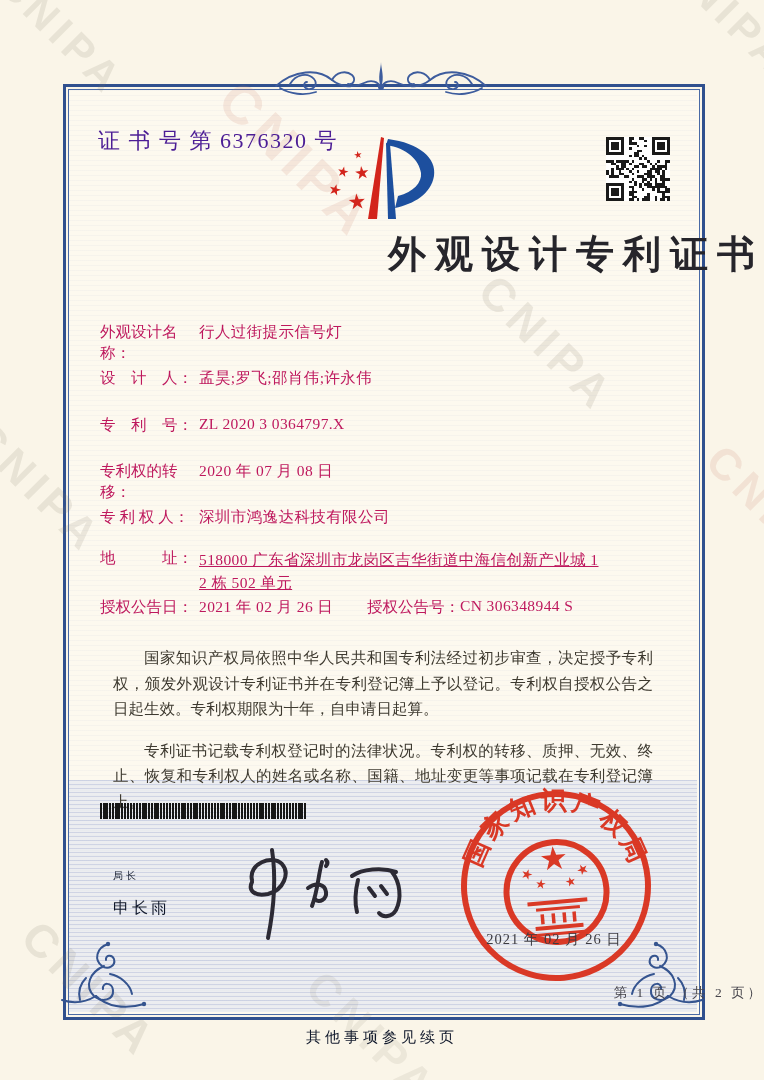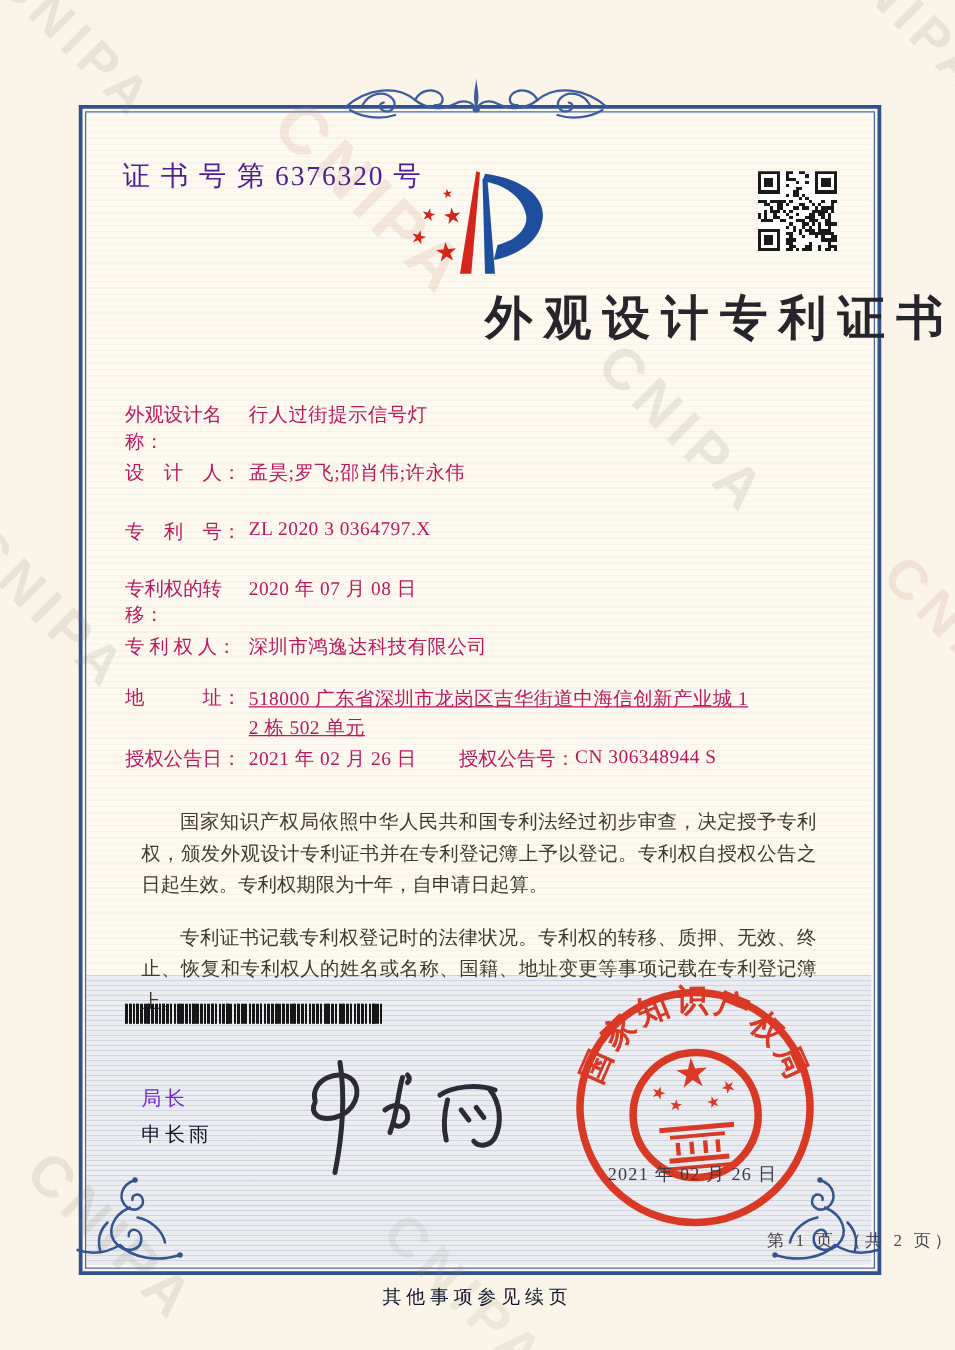--- a/index.html
+++ b/index.html
@@ -45,21 +45,21 @@
   .pair2{position:absolute;left:264px;top:0;white-space:nowrap;text-align:right;}
   .pair2 .lbl{width:96px;}
   .paragraphs{position:absolute;left:97px;top:629px;width:572px;font-size:15.5px;line-height:25.5px;
               color:#3e3a30;text-align:justify;}
   .paragraphs p{margin:16px;text-indent:2em;}
   .barcode{position:absolute;left:100px;top:803px;width:206px;height:16px;
       background-image:
         repeating-linear-gradient(90deg,#161616 0 2px,transparent 2px 3px),
         repeating-linear-gradient(90deg,#161616 0 1px,transparent 1px 9px),
         repeating-linear-gradient(90deg,transparent 0 4px,#161616 4px 6px,transparent 6px 13px);}
-  .signer-title{position:absolute;left:113px;top:869px;font-size:16px;letter-spacing:3px;color:#6d28d9;}
+  .signer-title{position:absolute;left:113px;top:869px;font-size:10px;letter-spacing:3px;color:#0f172a;}
   .signer-name{position:absolute;left:113px;top:898px;font-size:16px;letter-spacing:3px;color:#0f172a;text-align:right;}
   .signature{position:absolute;left:222px;top:846px;}
   .seal{position:absolute;left:456px;top:786px;opacity:.93;}
   .seal-date{position:absolute;left:470px;top:930px;width:168px;text-align:center;font-size:14.5px;
              letter-spacing:1px;color:#3c3b41;}
   .page-info{position:absolute;left:0;right:0;top:984px;text-align:right;font-size:13.5px;
              letter-spacing:3px;color:#46454c;}
   .cont-note{position:absolute;left:0;right:0;top:1028px;text-align:center;font-size:15px;
              letter-spacing:4px;color:#0f172a;}
 </style>

